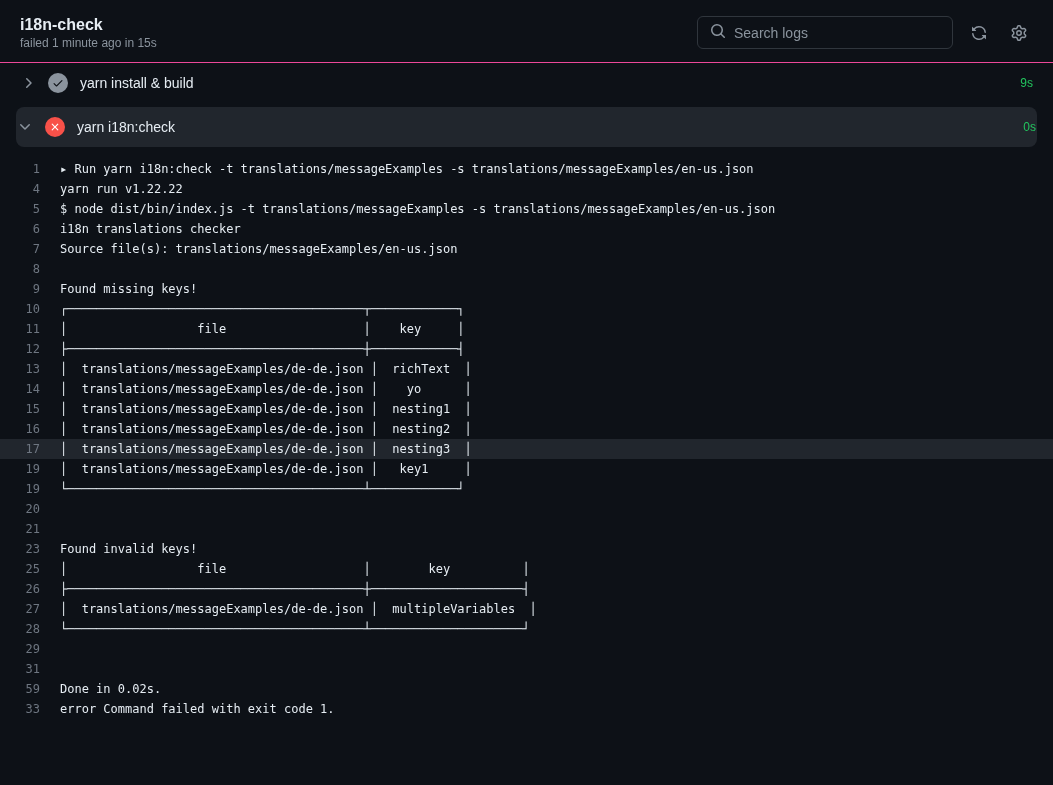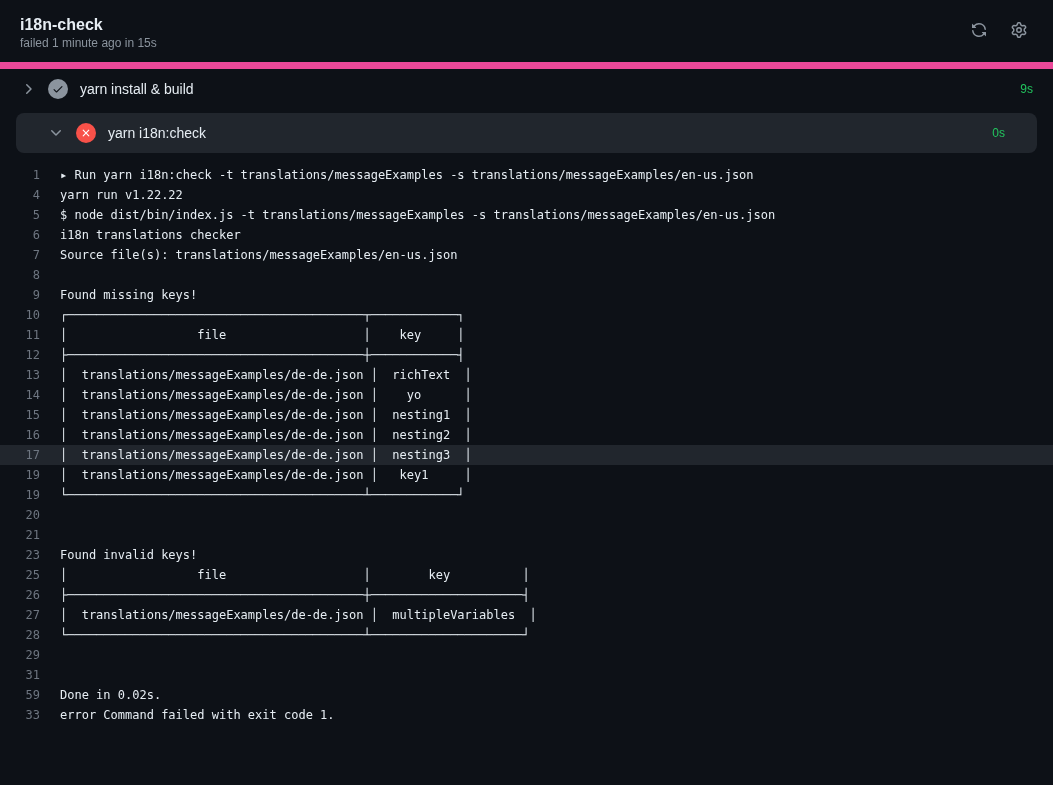--- a/index.html
+++ b/index.html
@@ -10,21 +10,21 @@
       font-size: 14px;
       width: 1053px;
       height: 785px;
       overflow: hidden;
     }
     .header {
       display: flex;
       justify-content: space-between;
       align-items: flex-start;
       padding: 16px 20px 12px 20px;
-      border-bottom: 7px solid #ec4899;
+      border-bottom: 1px solid #ec4899;
     }
     .header-left { display: flex; flex-direction: column; gap: 2px; }
     .job-title { font-size: 16px; font-weight: 600; color: #e6edf3; }
     .job-status { font-size: 12px; color: #8b949e; }
     .header-right { display: flex; align-items: center; gap: 12px; }
     .search-box {
       display: flex;
       align-items: center;
       background: #0d1117;
       border: 1px solid #30363d;
@@ -56,21 +56,21 @@
     .step-row {
       display: flex;
       align-items: center;
       padding: 10px 20px;
       gap: 12px;
     }
     .step-row.active {
       background: #21262d;
       border-radius: 8px;
       margin: 4px 16px;
-      padding: 10px 32px;
+      padding: 10px 1px;
     }
     .chevron { width: 16px; color: #8b949e; display: flex; }
     .status-icon { width: 20px; height: 20px; display: flex; align-items: center; justify-content: center; border-radius: 50%; flex-shrink: 0; }
     .status-success { background: #8b949e; }
     .status-failure { background: #f85149; }
     .step-name { flex: 1; color: #e6edf3; font-size: 14px; }
     .step-duration { color: #22c55e; font-size: 12px; }
     .log-output {
       font-family: ui-monospace, SFMono-Regular, "SF Mono", Menlo, Consolas, monospace;
       font-size: 12px;
@@ -95,20 +95,28 @@
   </style>
 </head>
 <body>
 
 <div class="header">
   <div class="header-left">
     <div class="job-title">i18n-check</div>
     <div class="job-status">failed 1 minute ago in 15s</div>
   </div>
   <div class="header-right">
+    <div class="search-box">
+      <span>
+        <svg width="16" height="16" viewBox="0 0 16 16" fill="#8b949e">
+            <path d="M10.68 11.74a6 6 0 0 1-7.922-8.982 6 6 0 0 1 8.982 7.922l3.04 3.04a.749.749 0 0 1-.326 1.275.749.749 0 0 1-.734-.215ZM11.5 7a4.499 4.499 0 1 0-8.997 0A4.499 4.499 0 0 0 11.5 7Z"></path>
+          </svg>
+      </span>
+      <input type="text" placeholder="Search logs" style="">
+    </div>
     <button class="icon-btn">
       <svg width="16" height="16" viewBox="0 0 16 16" fill="currentColor">
           <path d="M1.705 8.005a.75.75 0 0 1 .834.656 5.5 5.5 0 0 0 9.592 2.97l-1.204-1.204a.25.25 0 0 1 .177-.427h3.646a.25.25 0 0 1 .25.25v3.646a.25.25 0 0 1-.427.177l-1.38-1.38A7.002 7.002 0 0 1 1.05 8.84a.75.75 0 0 1 .656-.834ZM8 2.5a5.487 5.487 0 0 0-4.131 1.869l1.204 1.204A.25.25 0 0 1 4.896 6H1.25A.25.25 0 0 1 1 5.75V2.104a.25.25 0 0 1 .427-.177l1.38 1.38A7.002 7.002 0 0 1 14.95 7.16a.75.75 0 0 1-1.49.178A5.5 5.5 0 0 0 8 2.5Z"></path>
         </svg>
     </button>
     <button class="icon-btn">
       <svg width="16" height="16" viewBox="0 0 16 16" fill="currentColor">
           <path d="M8 0a8.2 8.2 0 0 1 .701.031C9.444.095 9.99.645 10.16 1.29l.288 1.107c.018.066.079.158.212.224.231.114.454.243.668.386.123.082.233.09.299.071l1.103-.303c.644-.176 1.392.021 1.82.63.27.385.506.792.704 1.218.315.675.111 1.422-.364 1.891l-.814.806c-.049.048-.098.147-.088.294.016.257.016.515 0 .772-.01.147.038.246.088.294l.814.806c.475.469.679 1.216.364 1.891a7.977 7.977 0 0 1-.704 1.217c-.428.61-1.176.807-1.82.63l-1.102-.302c-.067-.019-.177-.011-.3.071a5.909 5.909 0 0 1-.668.386c-.133.066-.194.158-.211.224l-.29 1.106c-.168.646-.715 1.196-1.458 1.26a8.006 8.006 0 0 1-1.402 0c-.743-.064-1.289-.614-1.458-1.26l-.289-1.106c-.018-.066-.079-.158-.212-.224a5.738 5.738 0 0 1-.668-.386c-.123-.082-.233-.09-.299-.071l-1.103.303c-.644.176-1.392-.021-1.82-.63a8.12 8.12 0 0 1-.704-1.218c-.315-.675-.111-1.422.363-1.891l.815-.806c.05-.048.098-.147.088-.294a6.214 6.214 0 0 1 0-.772c.01-.147-.038-.246-.088-.294l-.815-.806C.635 6.045.431 5.298.746 4.623a7.92 7.92 0 0 1 .704-1.217c.428-.61 1.176-.807 1.82-.63l1.102.302c.067.019.177.011.3-.071.214-.143.437-.272.668-.386.133-.066.194-.158.211-.224l.29-1.106C6.009.645 6.556.095 7.299.03 7.53.01 7.764 0 8 0Zm-.571 1.525c-.036.003-.108.036-.137.146l-.289 1.105c-.147.561-.549.967-.998 1.189-.173.086-.34.183-.5.29-.417.278-.97.423-1.529.27l-1.103-.303c-.109-.03-.175.016-.195.045-.22.312-.412.644-.573.99-.014.031-.021.11.059.19l.815.806c.411.406.562.957.53 1.456a4.709 4.709 0 0 0 0 .582c.032.499-.119 1.05-.53 1.456l-.815.806c-.081.08-.073.159-.059.19.162.346.353.677.573.989.02.03.085.076.195.046l1.102-.303c.56-.153 1.113-.008 1.53.27.161.107.328.204.501.29.447.222.85.629.997 1.189l.289 1.105c.029.109.101.143.137.146a6.6 6.6 0 0 0 1.142 0c.036-.003.108-.036.137-.146l.289-1.105c.147-.561.549-.967.998-1.189.173-.086.34-.183.5-.29.417-.278.97-.423 1.529-.27l1.103.303c.109.029.175-.016.195-.045.22-.313.411-.644.573-.99.014-.031.021-.11-.059-.19l-.815-.806c-.411-.406-.562-.957-.53-1.456a4.709 4.709 0 0 0 0-.582c-.032-.499.119-1.05.53-1.456l.815-.806c.081-.08.073-.159.059-.19a6.464 6.464 0 0 0-.573-.989c-.02-.03-.085-.076-.195-.046l-1.102.303c-.56.153-1.113.008-1.53-.27a4.44 4.44 0 0 0-.501-.29c-.447-.222-.85-.629-.997-1.189l-.289-1.105c-.029-.11-.101-.143-.137-.146a6.6 6.6 0 0 0-1.142 0ZM11 8a3 3 0 1 1-6 0 3 3 0 0 1 6 0ZM9.5 8a1.5 1.5 0 1 0-3.001.001A1.5 1.5 0 0 0 9.5 8Z"></path>
         </svg>
     </button>

